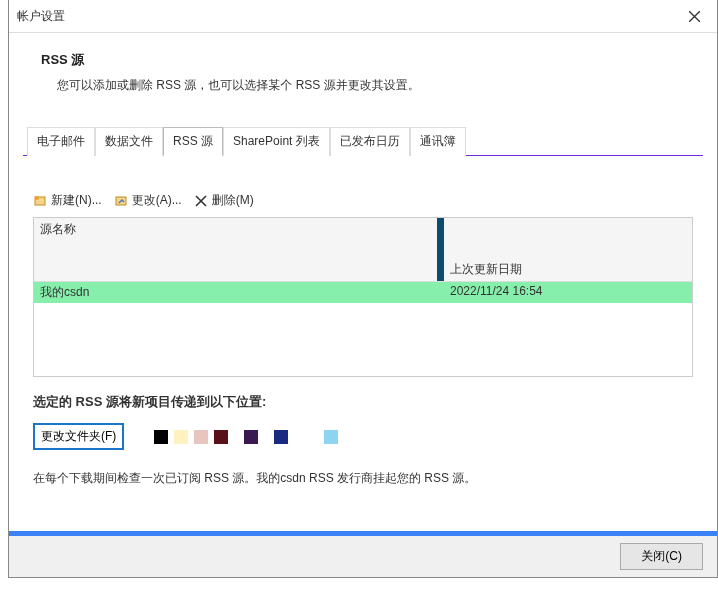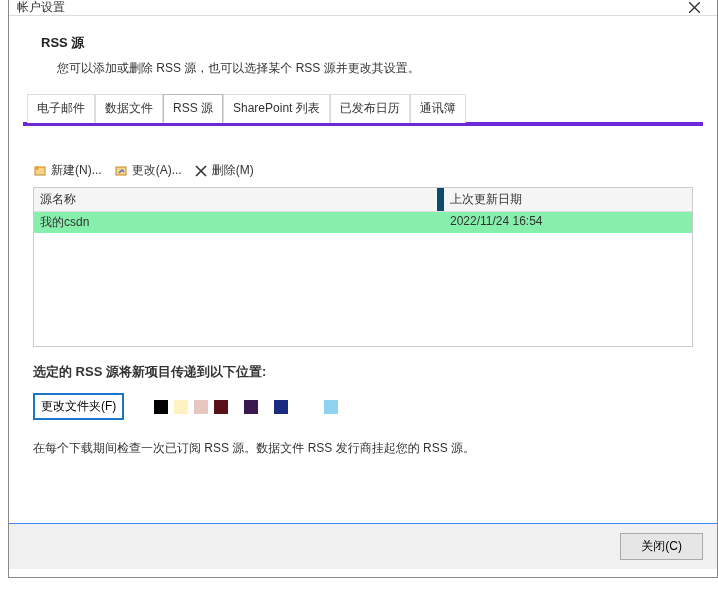--- a/index.html
+++ b/index.html
@@ -17,41 +17,41 @@
       margin-left: 8px;
       margin-top: 0px;
       border: 1px solid #888;
       border-top: none;
       background: #fff;
       display: flex;
       flex-direction: column;
       position: relative;
     }
     .titlebar {
-      height: 16px;
+      height: 33px;
       display: flex;
       align-items: center;
       justify-content: space-between;
       padding: 0 8px 0 8px;
       border-bottom: 1px solid #ddd;
     }
     .titlebar .title { font-size: 12px; color: #333; }
     .close-btn {
       width: 30px; height: 26px;
       display: flex; align-items: center; justify-content: center;
       cursor: pointer;
     }
     .close-btn svg { width: 11px; height: 11px; }
     .header-section { padding: 18px 22px 10px 32px; }
     .header-title { font-weight: bold; font-size: 13px; color: #222; margin-bottom: 8px; }
     .header-desc { font-size: 12px; color: #333; padding-left: 16px; }
     .tabs {
       display: flex;
-      margin: 6px 14px 0 14px;
-      border-bottom: 4px solid #6d28d9;
+      margin: 22px 14px 0 14px;
+      border-bottom: 1px solid #6d28d9;
       padding-left: 4px;
     }
     .tab {
       padding: 5px 9px;
       font-size: 12px;
       color: #333;
       border: 1px solid transparent;
       border-bottom: none;
       cursor: pointer;
       position: relative;
@@ -87,21 +87,21 @@
       background: #f5f5f5;
       border-bottom: 1px solid #ddd;
       font-size: 12px;
     }
     .th {
       padding: 3px 6px;
       text-align: left;
       color: #333;
     }
     .th-name { flex: 0 0 410px; border-right: 7px solid #0c4a6e; }
-    .th-date { flex: 1; }
+    .th-date { flex: 1; margin-top: 40px; }
     .table-row {
       display: flex;
       font-size: 12px;
       background: #86efac;
     }
     .td { padding: 2px 6px; color: #333; }
     .td-name { flex: 0 0 410px; }
     .td-date { flex: 1; }
     .deliver-section { margin: 16px 24px 0 24px; }
     .deliver-label { font-size: 13px; margin-bottom: 12px; color: #333; font-weight: bold; }
@@ -111,24 +111,24 @@
       background: #fff;
       padding: 3px 6px;
       font-size: 12px;
       cursor: pointer;
     }
     .color-blocks { display: flex; gap: 6px; align-items: center; margin-left: 14px; }
     .cb { width: 14px; height: 14px; }
     .note-text { margin: 20px 24px 0 24px; font-size: 12px; color: #333; }
     .footer {
       position: absolute;
-      bottom: 8px; left: 0; right: 0;
+      bottom: 0; left: 0; right: 0;
       height: 46px;
       background: #f0f0f0;
-      border-top: 1px solid #3b82f6;
+      border-top: 5px solid #3b82f6;
       display: flex;
       justify-content: flex-end;
       align-items: center;
       padding-right: 14px;
     }
     .close-button {
       border: 1px solid #aaa;
       background: #e6e6e6;
       padding: 4px 20px;
       font-size: 12px;
@@ -214,19 +214,19 @@
         <span class="cb" style="background:#e8c6c0"></span>
         <span class="cb" style="background:#5a1018"></span>
         <span class="cb" style="background:#3a1850;margin-left:10px"></span>
         <span class="cb" style="background:#1a2a80;margin-left:10px"></span>
         <span class="cb" style="background:#8ed4f0;margin-left:30px"></span>
       </div>
     </div>
   </div>
 
   <div class="note-text">
-    <span>在每个下载期间检查一次已订阅 RSS 源。数据文件 RSS 发行商挂起您的 RSS 源。</span>
+    <span>在每个下载期间检查一次已订阅 RSS 源。我的csdn RSS 发行商挂起您的 RSS 源。</span>
   </div>
 
   <div class="footer">
     <button class="close-button">关闭(C)</button>
   </div>
 </div>
 
 </body></html>

